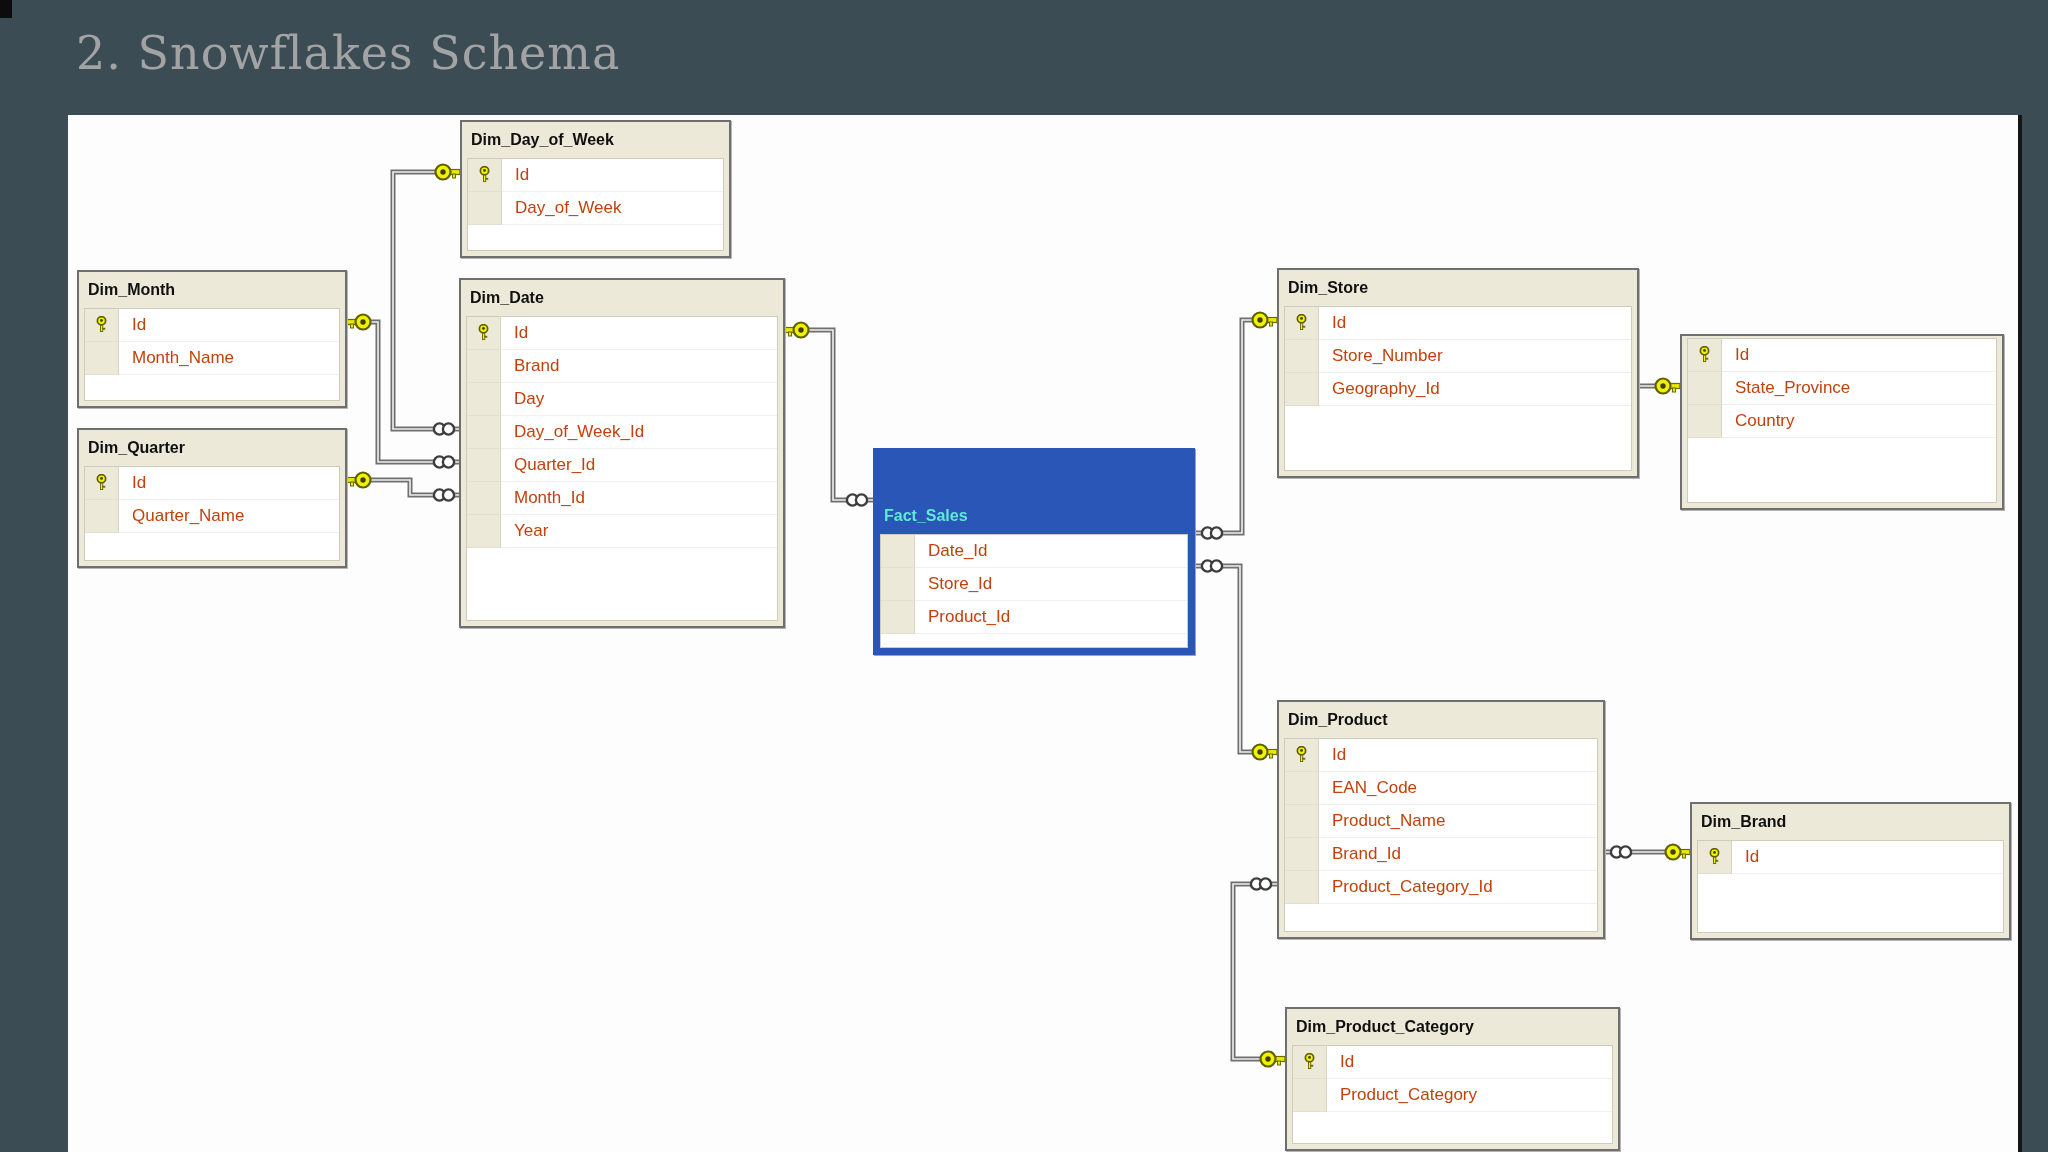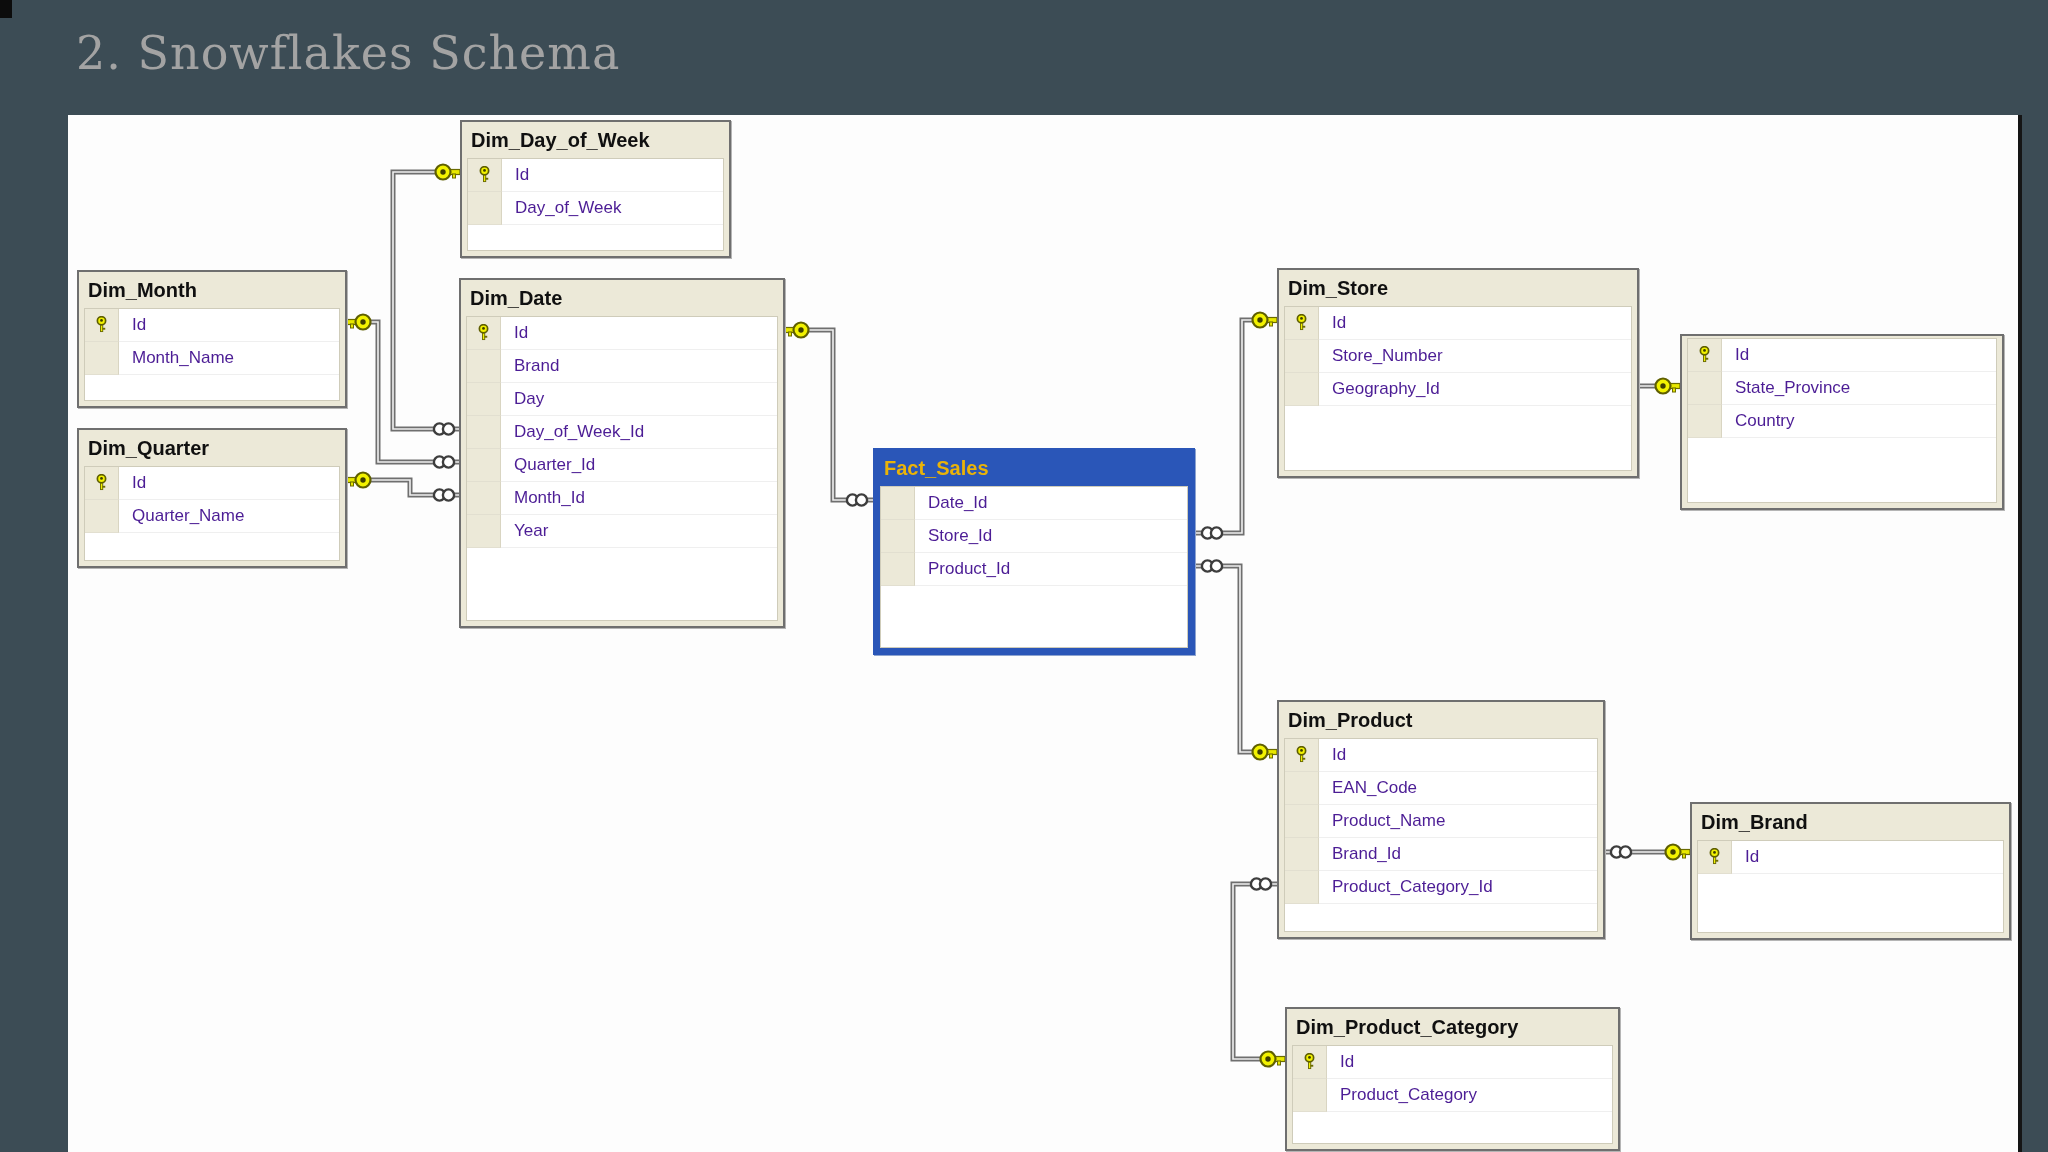--- a/index.html
+++ b/index.html
@@ -34,45 +34,45 @@
   .tbl {
     position:absolute; z-index:10;
     background:#ece9d8;
     border:2px solid #6f6f6f;
     box-shadow:1px 1px 0 #b5b5b5;
     padding:2px 5px 5px 5px;
     display:flex; flex-direction:column;
   }
   .tbl-header {
     height:34px; line-height:32px;
-    font-size:20px; font-weight:bold; color:#101010;
+    font-size:16px; font-weight:bold; color:#101010;
     padding-left:4px;
     letter-spacing:0px;
     white-space:nowrap; overflow:hidden;
   }
   .tbl.fact { background:#2a56b8; border-color:#2a56b8; box-shadow:1px 1px 0 #8ea4cf; }
-  .tbl.fact .tbl-header { color:#eab308; }
+  .tbl.fact .tbl-header { color:#5eead4;margin-top:48px; }
   .tbl-body {
     flex:1; background:#ffffff;
     border:1px solid #cfccba;
     display:flex; flex-direction:column;
     overflow:hidden;
   }
   .trow { display:flex; height:33px; flex:0 0 33px; }
   .gutter {
     width:34px; flex:0 0 34px;
     background:#ece9d8;
     border-right:1px solid #d9d5c2;
     border-bottom:1px solid #e2dfd0;
     display:flex; align-items:center; justify-content:center;
   }
   .cname {
     flex:1; display:flex; align-items:center;
     padding-left:13px;
-    font-size:17px; color:#4c1d95;
+    font-size:17px; color:#c2410c;
     border-bottom:1px solid #efefef;
     white-space:nowrap;
   }
 </style>
 </head>
 <body>
 
 <div class="corner-mark"></div>
 
 <h1 class="slide-title">2. Snowflakes Schema</h1>

